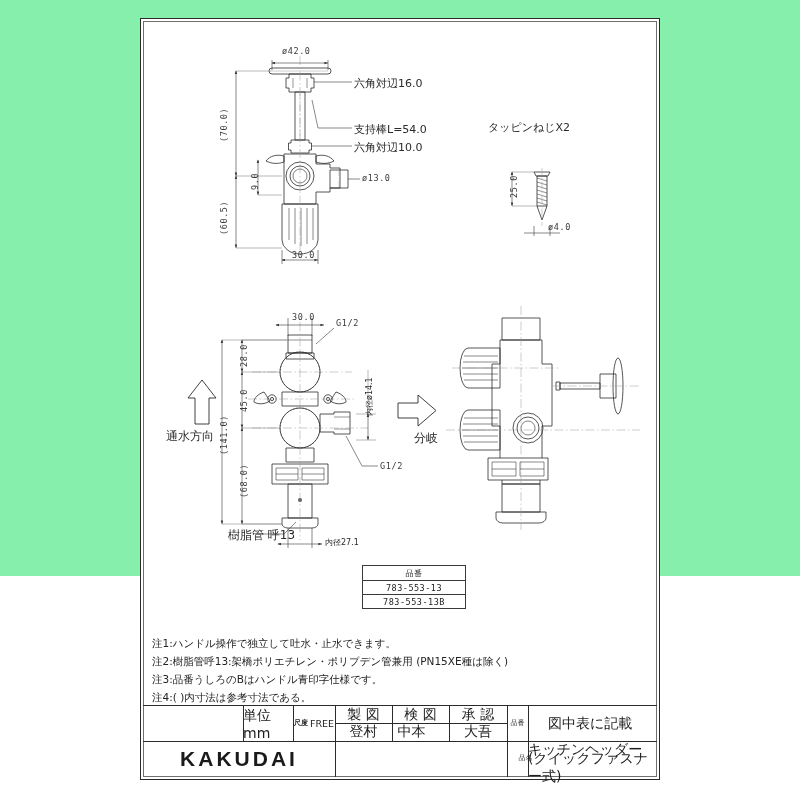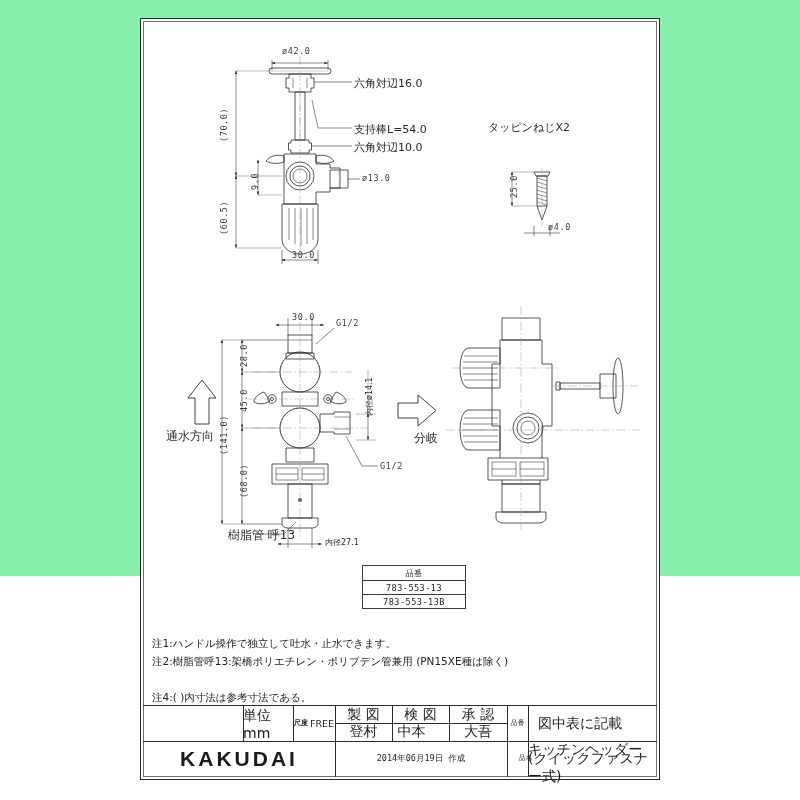--- a/index.html
+++ b/index.html
@@ -295,20 +295,21 @@
   <span class="jptxt" style="left:404px;top:430px;font-size:12px;margin-left:10px;">分岐</span>
 
   <div class="parts">
     <div class="hd">品番</div>
     <div>783-553-13</div>
     <div>783-553-13B</div>
   </div>
 
   <span class="noteline" style="left:152px;top:637px;">注1:ハンドル操作で独立して吐水・止水できます。</span>
   <span class="noteline" style="left:152px;top:655px;">注2:樹脂管呼13:架橋ポリエチレン・ポリブデン管兼用 (PN15XE種は除く)</span>
+  <span class="noteline" style="left:152px;top:673px;">注3:品番うしろのBはハンドル青印字仕様です。</span>
   <span class="noteline" style="left:152px;top:691px;">注4:( )内寸法は参考寸法である。</span>
 
   <div class="tb">
 
     <div class="hline" style="left:0;top:35px;width:514px;"></div>
     <div class="hline" style="left:192px;top:17px;width:172px;"></div>
     <div class="vline" style="left:100px;top:0;height:35px;"></div>
     <div class="vline" style="left:150px;top:0;height:35px;"></div>
     <div class="vline" style="left:192px;top:0;height:71px;"></div>
     <div class="vline" style="left:249px;top:0;height:35px;"></div>
@@ -334,31 +335,30 @@
     <div class="cell" style="left:166px;top:0;width:26px;height:35px;font-size:9.5px;">FREE</div>
 
     <div class="cell smallj" style="left:192px;top:0;width:57px;height:17px;">製 図</div>
     <div class="cell smallj" style="left:249px;top:0;width:57px;height:17px;">検 図</div>
     <div class="cell smallj" style="left:306px;top:0;width:58px;height:17px;">承 認</div>
     <div class="cell smallj" style="left:192px;top:17px;width:57px;height:18px;">登村</div>
     <div class="cell smallj" style="left:240px;top:17px;width:57px;height:18px;">中本</div>
     <div class="cell smallj" style="left:306px;top:17px;width:58px;height:18px;">大吾</div>
 
     <div class="cell tinyj" style="left:364px;top:0;width:21px;height:35px;flex-direction:column;">品番</div>
-    <div class="cell smallj" style="left:385px;top:0;width:129px;height:35px;justify-content:flex-start;padding-left:10px;">図中表に記載</div>
+    <div class="cell smallj" style="left:385px;top:0;width:129px;height:35px;justify-content:flex-start;padding-left:20px;">図中表に記載</div>
 
     <div class="cell" style="left:0;top:35px;width:192px;height:36px;">
       <svg width="30" height="26" viewBox="0 0 30 26" style="margin-right:6px;" xmlns="http://www.w3.org/2000/svg">
         <g stroke="#1a1a1a" fill="none" stroke-width="1.2">
           <path d="M14,2 a11,11 0 0 0 0,22 a11,11 0 0 0 0,-22 z"></path>
           <path d="M14,3 a8,10 0 0 1 0,20 z" fill="#1a1a1a"></path>
           <line x1="4" y1="13" x2="25" y2="13" stroke-width="0.8"></line>
         </g>
       </svg>
       <span class="brand">KAKUDAI</span>
     </div>
-    <div class="cell smallj" style="left:192px;top:35px;width:172px;height:36px;font-family:'DejaVu Sans Mono',monospace;font-size:8.5px;">2014年06月19日  作成</div>
     <div class="cell tinyj" style="left:372px;top:35px;width:21px;height:36px;flex-direction:column;">品名</div>
     <div class="cell smallj" style="left:385px;top:35px;width:129px;height:18px;justify-content:flex-start;">キッチンヘッダー</div>
     <div class="cell smallj" style="left:385px;top:53px;width:129px;height:18px;justify-content:flex-end;padding-right:8px;">(クイックファスナー式)</div>
   </div>
 
 </div>
 
 </body></html>

